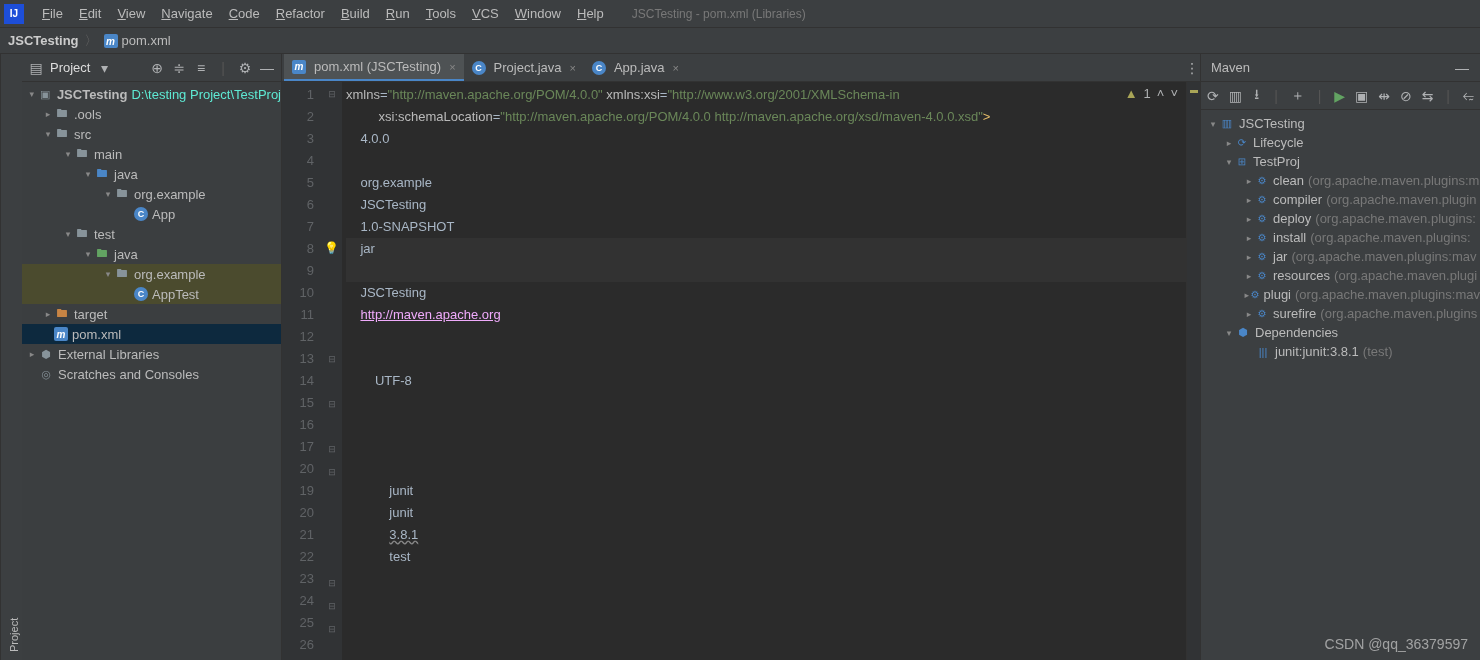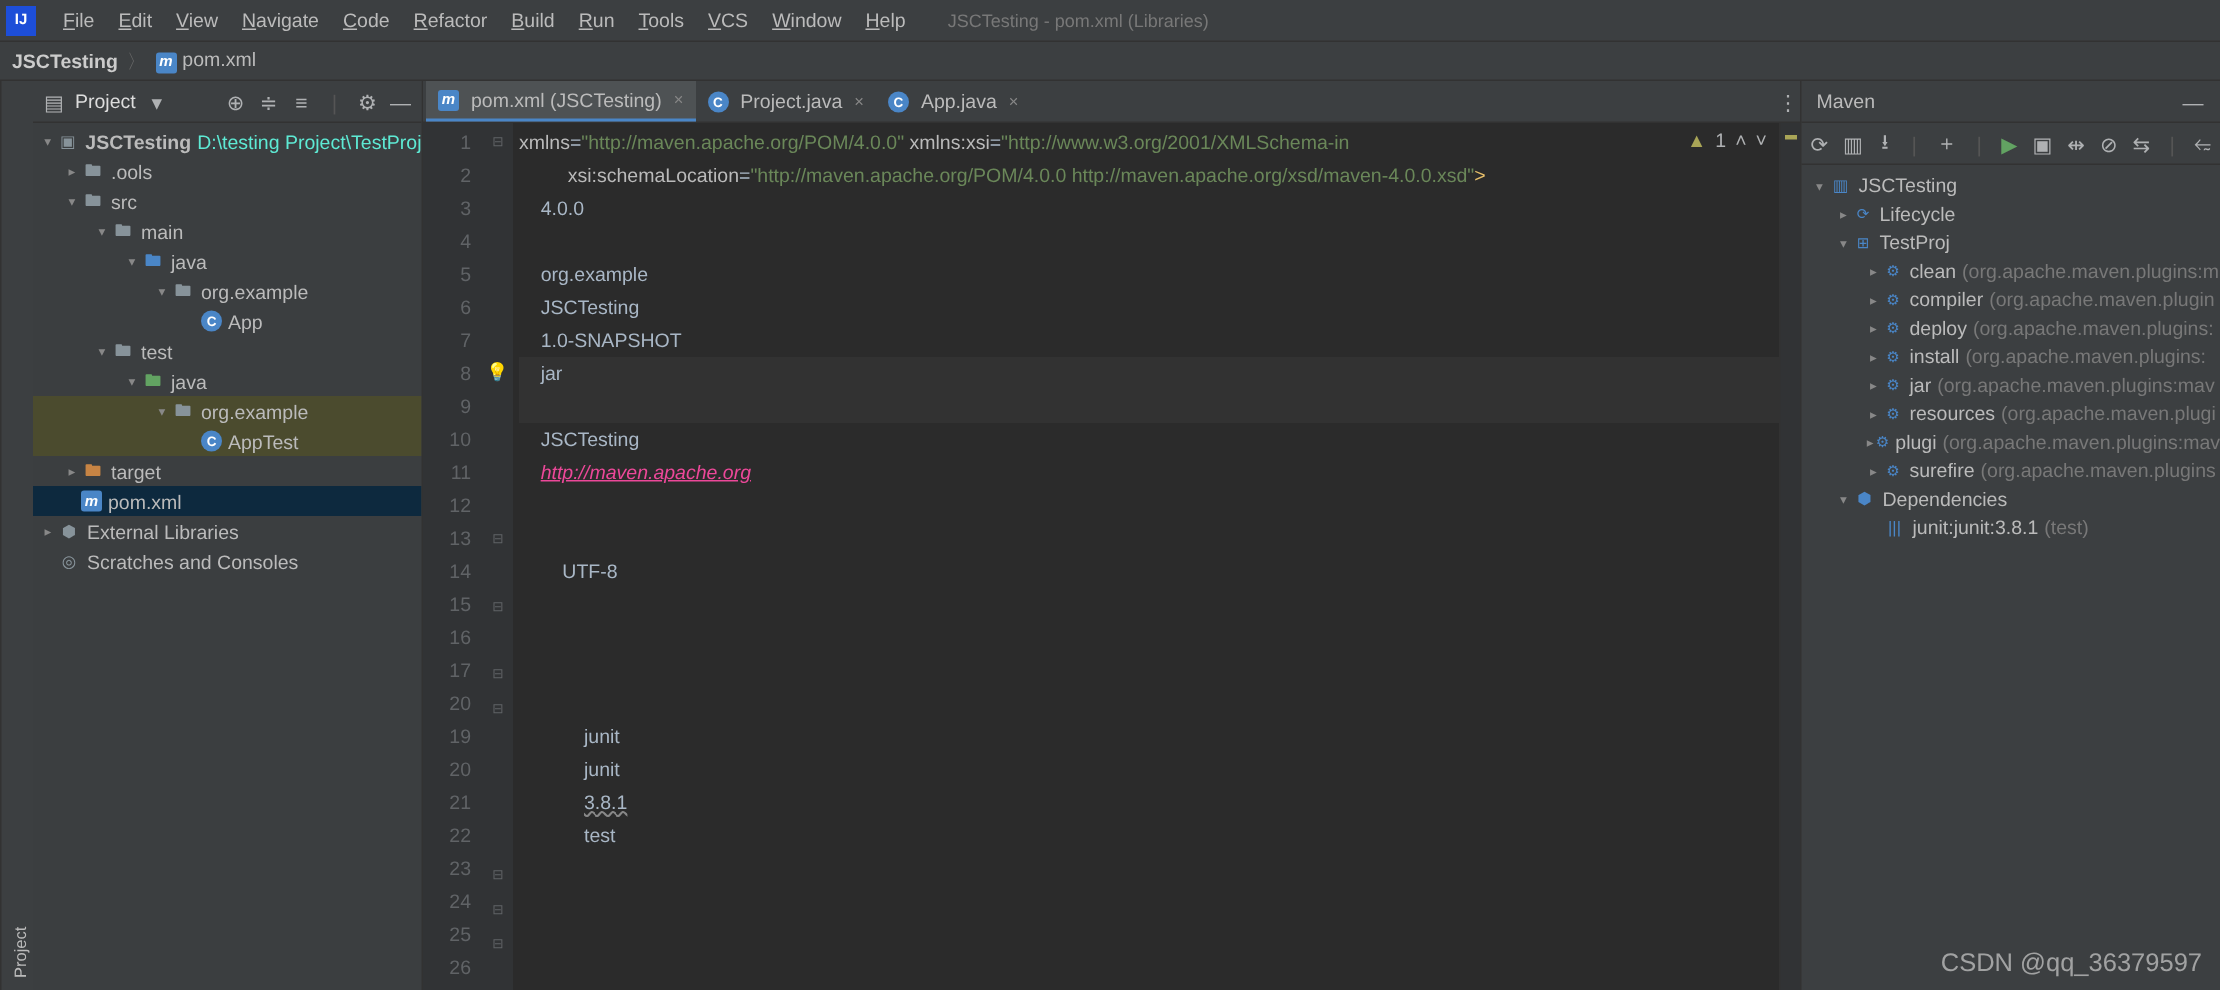--- a/index.html
+++ b/index.html
@@ -40,33 +40,33 @@
 .editor-body { flex: 1; display: flex; overflow: hidden; font-family: "Consolas","Courier New", monospace; font-size: 13px; position:relative; }
 .gutter { width: 40px; background: #313335; color: #606366; text-align: right; padding: 2px 8px 2px 0; line-height: 22px; user-select:none; }
 .gutter2 { width: 20px; background: #313335; line-height:22px; font-size:10px; color:#606366; text-align:center;}
 .code { flex: 1; padding: 2px 0 2px 4px; line-height: 22px; white-space: pre; color: #a9b7c6; overflow:hidden; }
 .code .ln { height:22px; }
 .code .hl-line { background: #323232; }
 .t-tag { color: #e8bf6a; }
 .t-attr { color: #bababa; }
 .t-str { color: #6a8759; }
 .t-txt { color: #a9b7c6; }
-.t-link { color: #ec4899; text-decoration: underline; font-style: italic; }
+.t-link { color: #f0abfc; text-decoration: underline; }
 .t-wavy { text-decoration: underline wavy #888; }
 .editor-right-gutter { width:14px; background:#313335; border-left:1px solid #323232; position:relative; }
 .err-stripe { position:absolute; right:2px; width:8px; height:3px; background:#a9a557; top:8px;}
 .maven-panel { width: 280px; background: #3c3f41; border-left: 1px solid #323232; display: flex; flex-direction: column; }
 .maven-header { height: 28px; display: flex; align-items: center; padding: 0 10px; border-bottom: 1px solid #323232; justify-content:space-between; }
 .maven-toolbar { height: 28px; display: flex; align-items: center; padding: 0 6px; gap: 10px; border-bottom: 1px solid #323232; }
 .maven-tree { flex: 1; overflow: auto; padding: 4px 0; }
 .mrow { display: flex; align-items: center; height: 19px; padding-left: 6px; white-space: nowrap; cursor: pointer; }
 .mlabel { color: #bbbbbb; }
 .msub { color: #787878; margin-left: 4px; }
 .m-gear { width:14px; height:12px; color:#4a86c7; font-size:10px; }
-.watermark { position: absolute; bottom: 8px; right: 12px; color: #cccccc; font-size: 17px; opacity: .7; pointer-events:none;}
+.watermark { position: absolute; bottom: 8px; right: 12px; color: #cccccc; font-size: 14px; opacity: .7; pointer-events:none;}
 .small-fold { display:inline-block; width:10px; color:#606366; font-size:9px;}
 .bulb { color:#e8bf6a; font-size:12px;}
 </style>
 </head>
 <body>
 
 <div class="topbar">
   <div class="app-icon">IJ</div>
   <div id="menu-host" style="display: flex;">
       <div class="menu-item"><u>F</u>ile</div>

